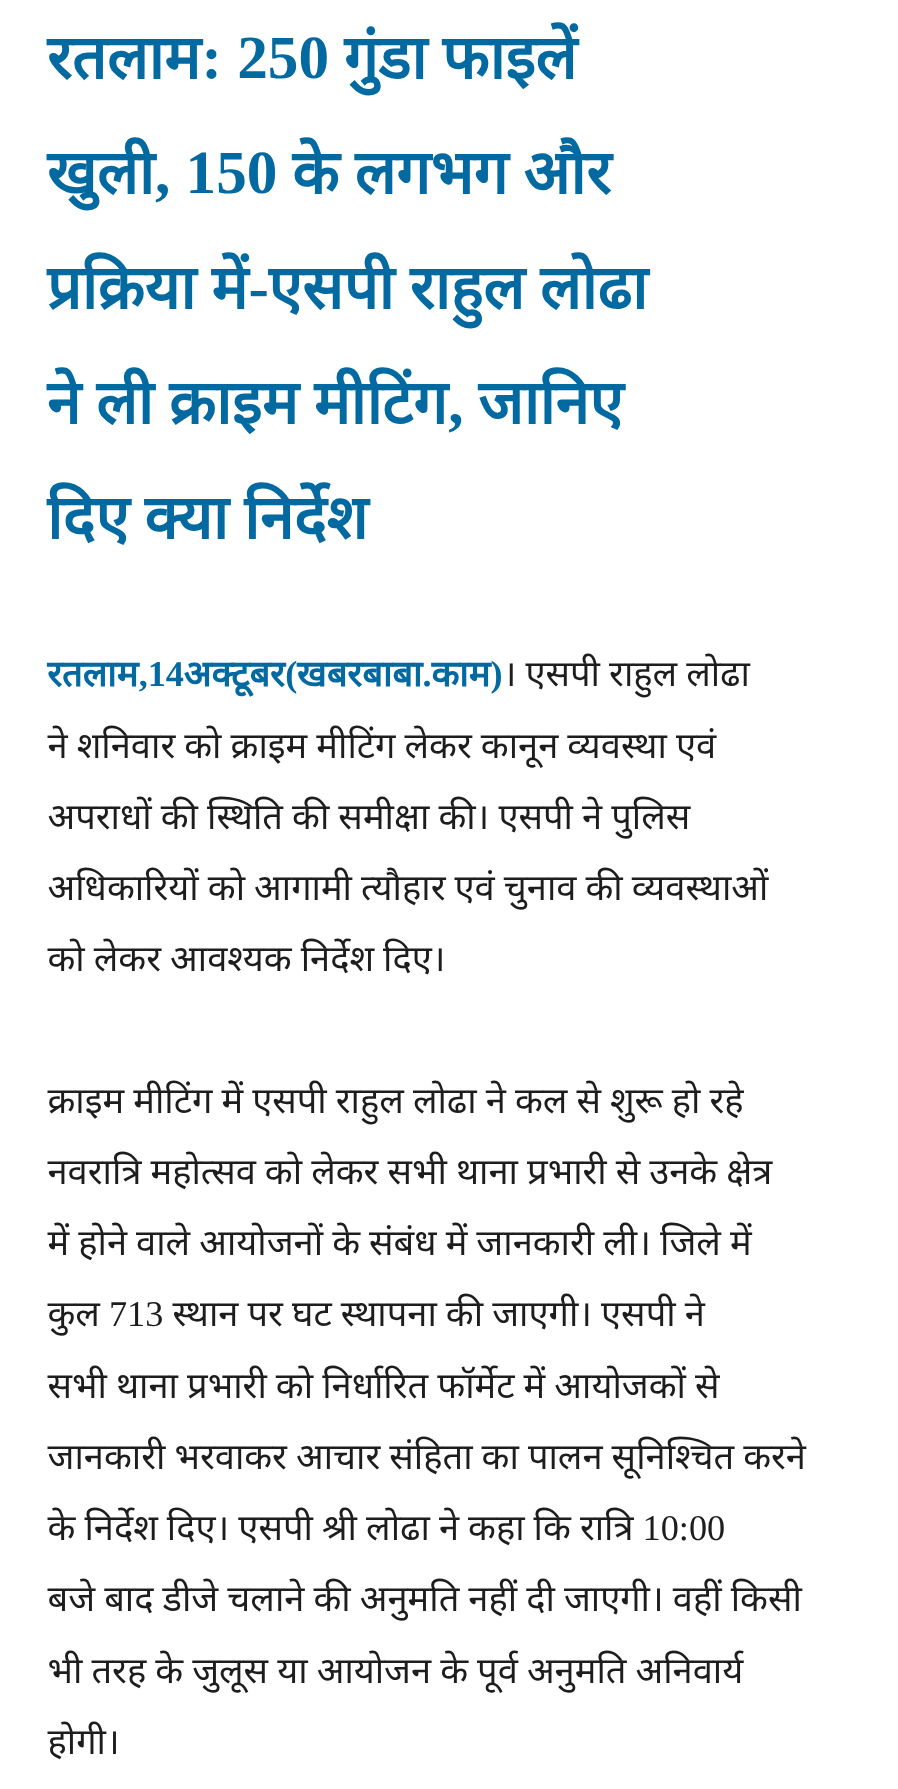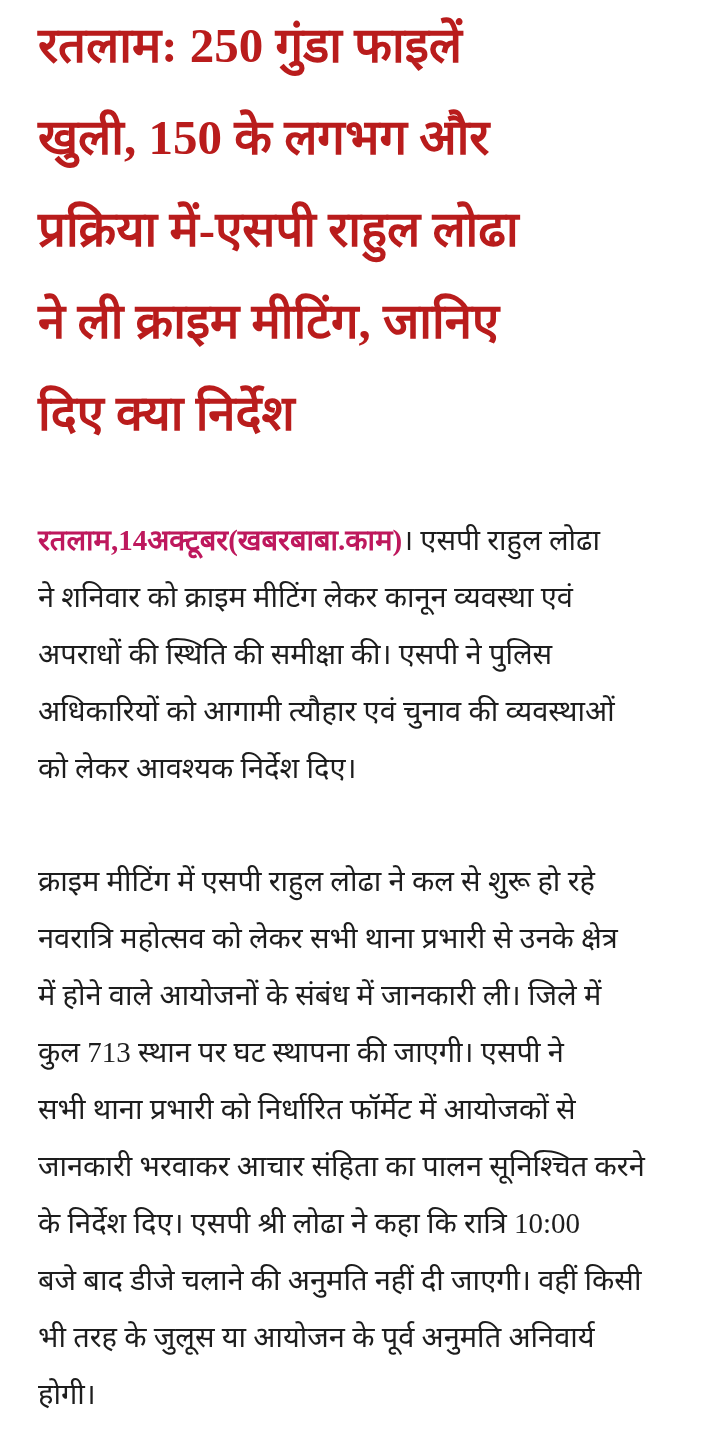--- a/index.html
+++ b/index.html
@@ -13,37 +13,37 @@
     background: #ffffff;
     overflow: hidden;
   }
   .article {
     padding: 0 20px 0 38px;
   }
   .headline {
     font-size: 49px;
     font-weight: 700;
     line-height: 92px;
-    color: #b91c1c;
+    color: #0369a1;
     white-space: pre-line;
     padding-top: 0px;
     letter-spacing: 0px;
   }
   .para {
     font-size: 29px;
     font-weight: 400;
     line-height: 57px;
     color: #1d1d1d;
     white-space: pre-line;
   }
   .para-1 { margin-top: 52px; }
   .para-2 { margin-top: 56px; }
   .dateline {
     font-weight: 700;
-    color: #be185d;
+    color: #0369a1;
   }
 </style>
 </head>
 <body>
 
 <div class="page">
   <article class="article">
     <h1 class="headline">रतलाम: 250 गुंडा फाइलें
 खुली, 150 के लगभग और
 प्रक्रिया में-एसपी राहुल लोढा

